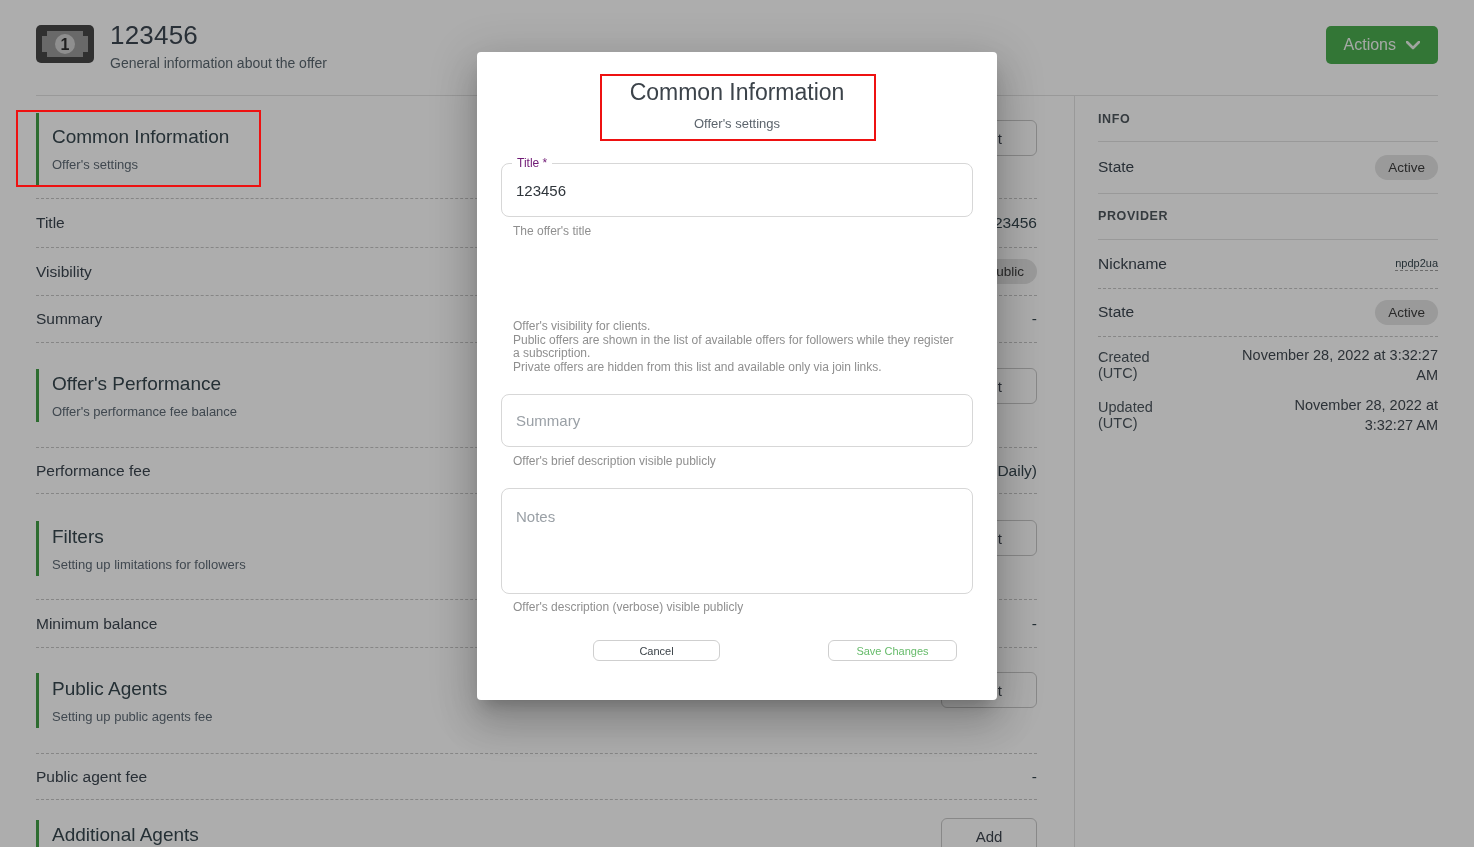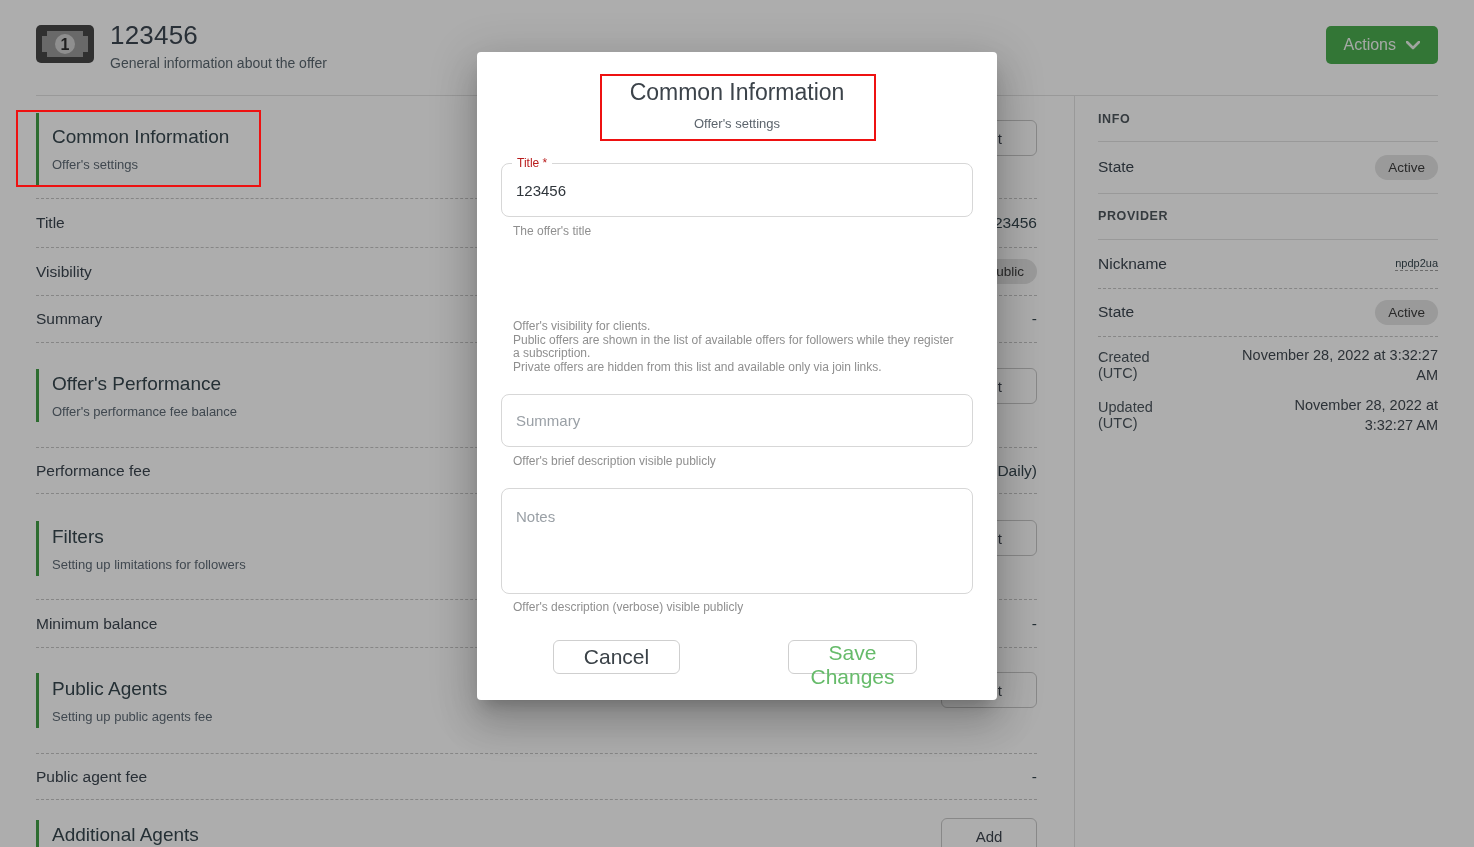--- a/index.html
+++ b/index.html
@@ -62,37 +62,37 @@
     background:#fff; border-radius:4px;
     box-shadow:0 11px 15px -7px rgba(0,0,0,.2), 0 24px 38px 3px rgba(0,0,0,.14),
                0 9px 46px 8px rgba(0,0,0,.12); }
   .m-title { position:absolute; top:27px; left:0; right:0; text-align:center;
     font-size:23px; color:#3c434a; }
   .m-sub { position:absolute; top:64px; left:0; right:0; text-align:center;
     font-size:13px; color:#5c646c; }
   .fieldbox { position:absolute; left:24px; right:24px; border:1px solid #d7d7d7;
     border-radius:8px; background:#fff; }
   .fieldbox .flabel { position:absolute; top:-8px; left:10px; background:#fff;
-    padding:0 5px; font-size:12px; color:#b91c1c; }
+    padding:0 5px; font-size:12px; color:#701a75; }
   .fieldbox input, .fieldbox textarea { position:absolute; inset:0; width:100%; height:100%;
     border:none; outline:none; background:transparent; border-radius:8px;
     font-family:"Liberation Sans", sans-serif; font-size:15px; color:#2f353b;
     padding:0 14px; }
   .fieldbox textarea { padding-top:19px; resize:none; }
   .fieldbox input::placeholder, .fieldbox textarea::placeholder { color:#9aa0a6; }
   .select-value { position:absolute; left:14px; top:0; bottom:0; display:flex;
     align-items:center; font-size:15px; color:#2f353b; }
   .caret-down { position:absolute; right:17px; top:24px; width:0; height:0;
     border-left:5px solid transparent; border-right:5px solid transparent;
     border-top:6px solid #6e6e6e; }
   .m-helper { position:absolute; left:36px; right:36px; font-size:12px; color:#8f8f8f;
     line-height:13.5px; }
-  .dlg-btn { position:absolute; height:34px; background:#fff; border:1px solid #cfcfcf;
-    border-radius:6px; font-size:21px; cursor:pointer;
-    font-family:"Liberation Sans", sans-serif; }
+  .dlg-btn { position:absolute; height:21px; background:#fff; border:1px solid #cfcfcf;
+    border-radius:6px; font-size:11px; cursor:pointer;
+    font-family:"Liberation Sans", sans-serif;margin-left:40px; }
   #cancel-btn { left:76px; top:588px; width:127px; color:#3b4248; }
   #save-btn { left:311px; top:588px; width:129px; color:#66bb6a; }
 
   
   .annotation { position:absolute; border:2px solid #ee1111; z-index:200; }
   #annot-section { left:16px; top:110px; width:245px; height:77px; }
   #annot-modal { left:600px; top:74px; width:276px; height:67px; }
 </style>
 </head>
 <body>

